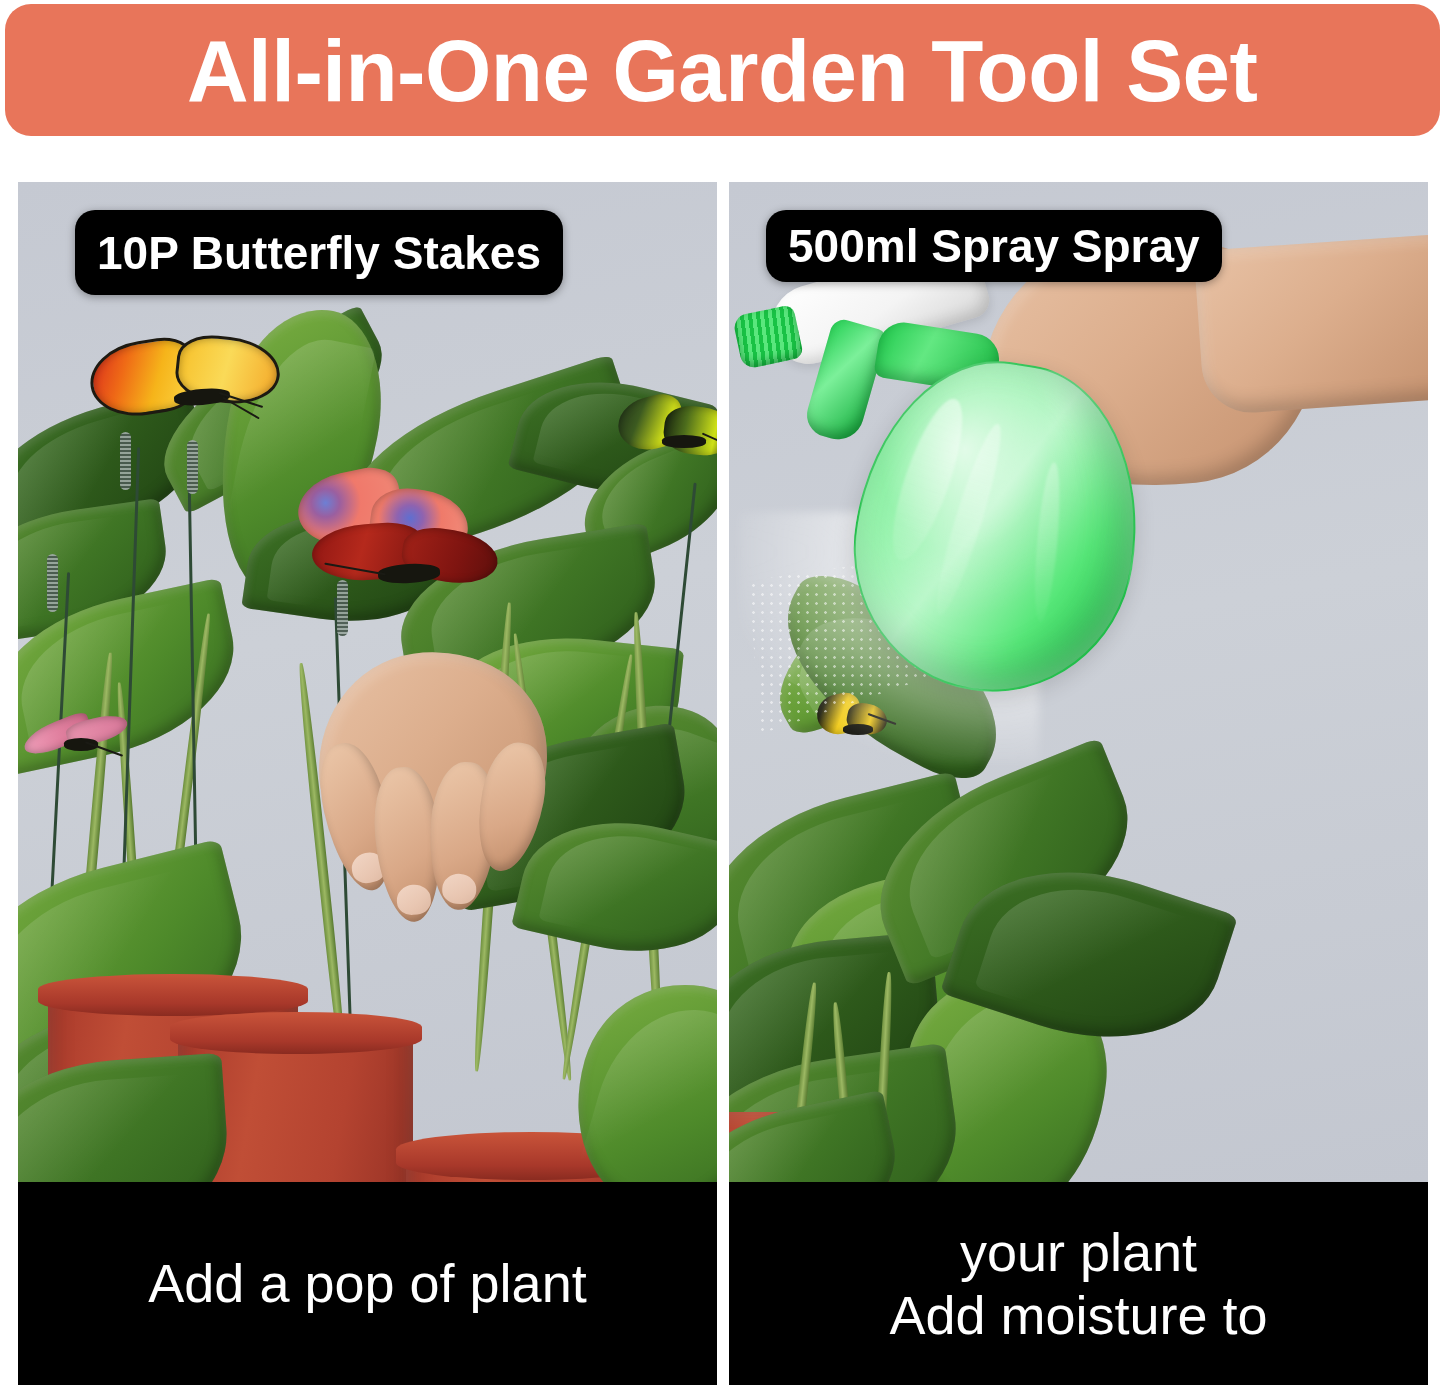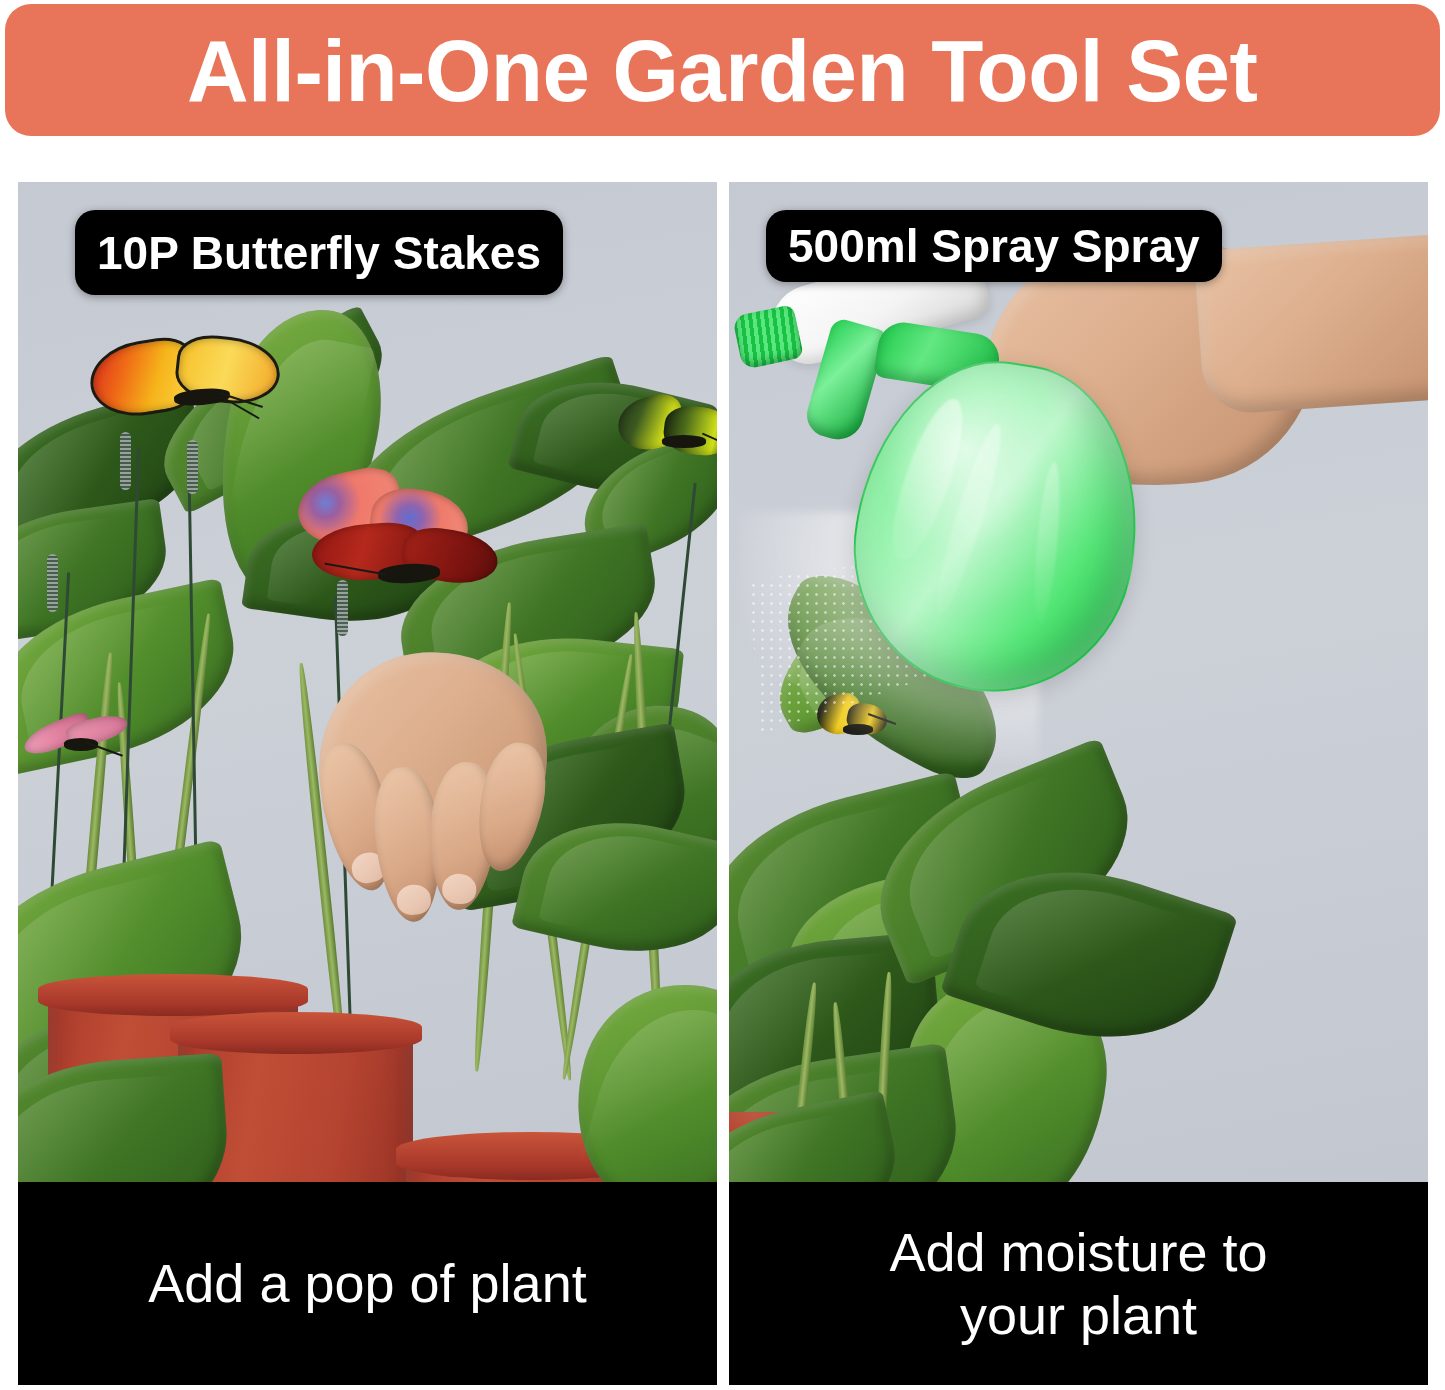--- a/index.html
+++ b/index.html
@@ -552,18 +552,18 @@
 
       <div class="pot" style="left:-40px; top:930px; width:200px; height:90px; border-radius:10px 14px 24px 24px;"></div>
       <div class="leaf" style="left:-60px; top:930px; width:230px; height:140px; transform:rotate(-12deg);"></div>
     </div>
 
     <div class="label-pill pill-right">
       <span>500ml Spray Spray</span>
     </div>
 
     <div class="caption-bar">
+      <div class="caption-line">your plant</div>
       <div class="caption-line">Add moisture to</div>
-      <div class="caption-line">your plant</div>
     </div>
   </div>
 
 </div>
 
 </body></html>

